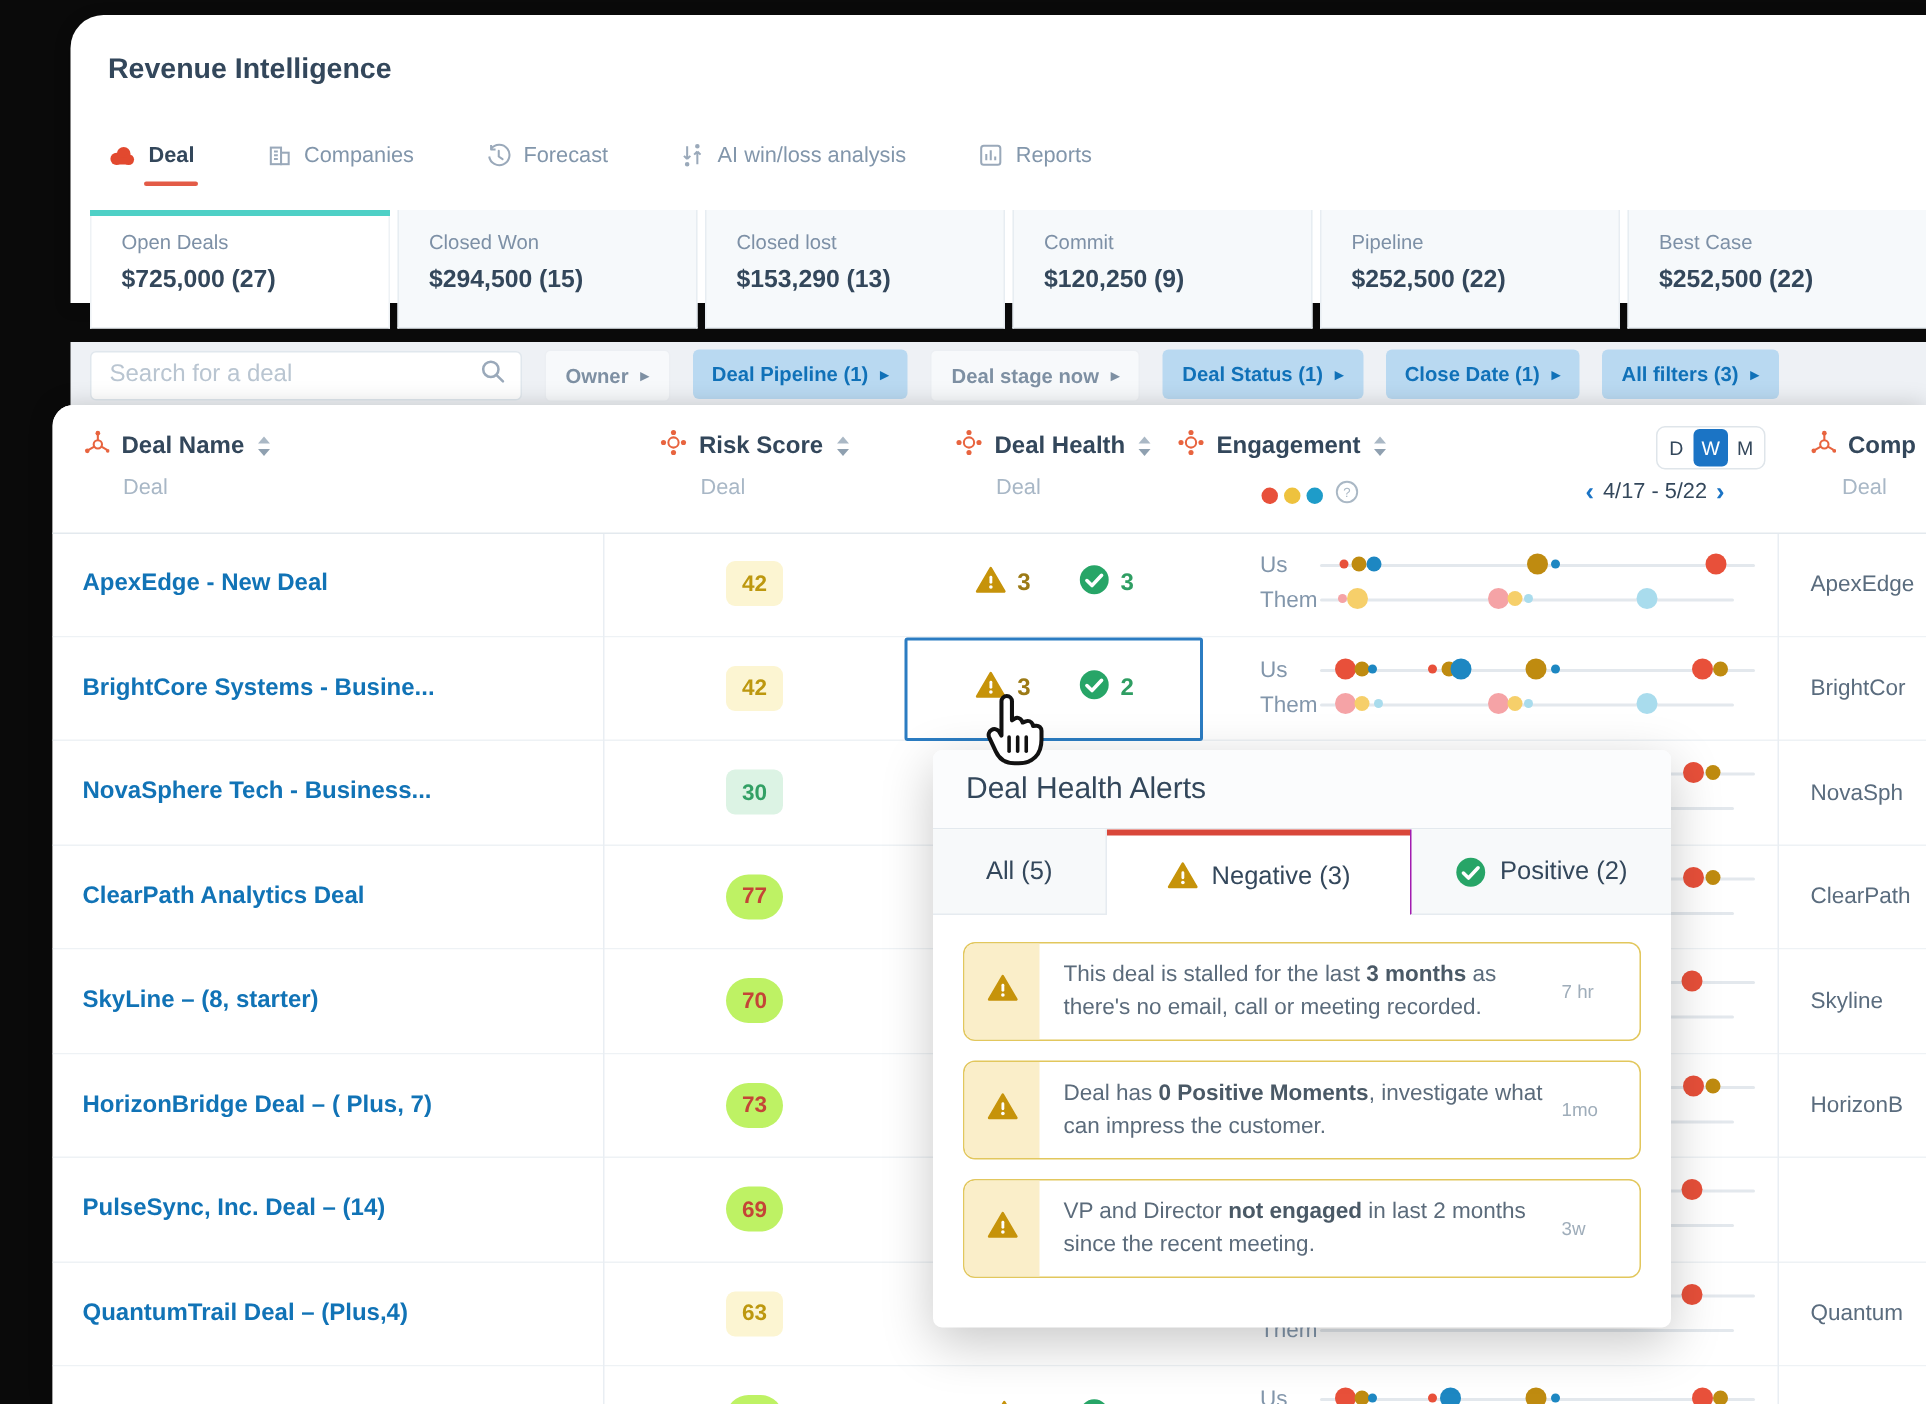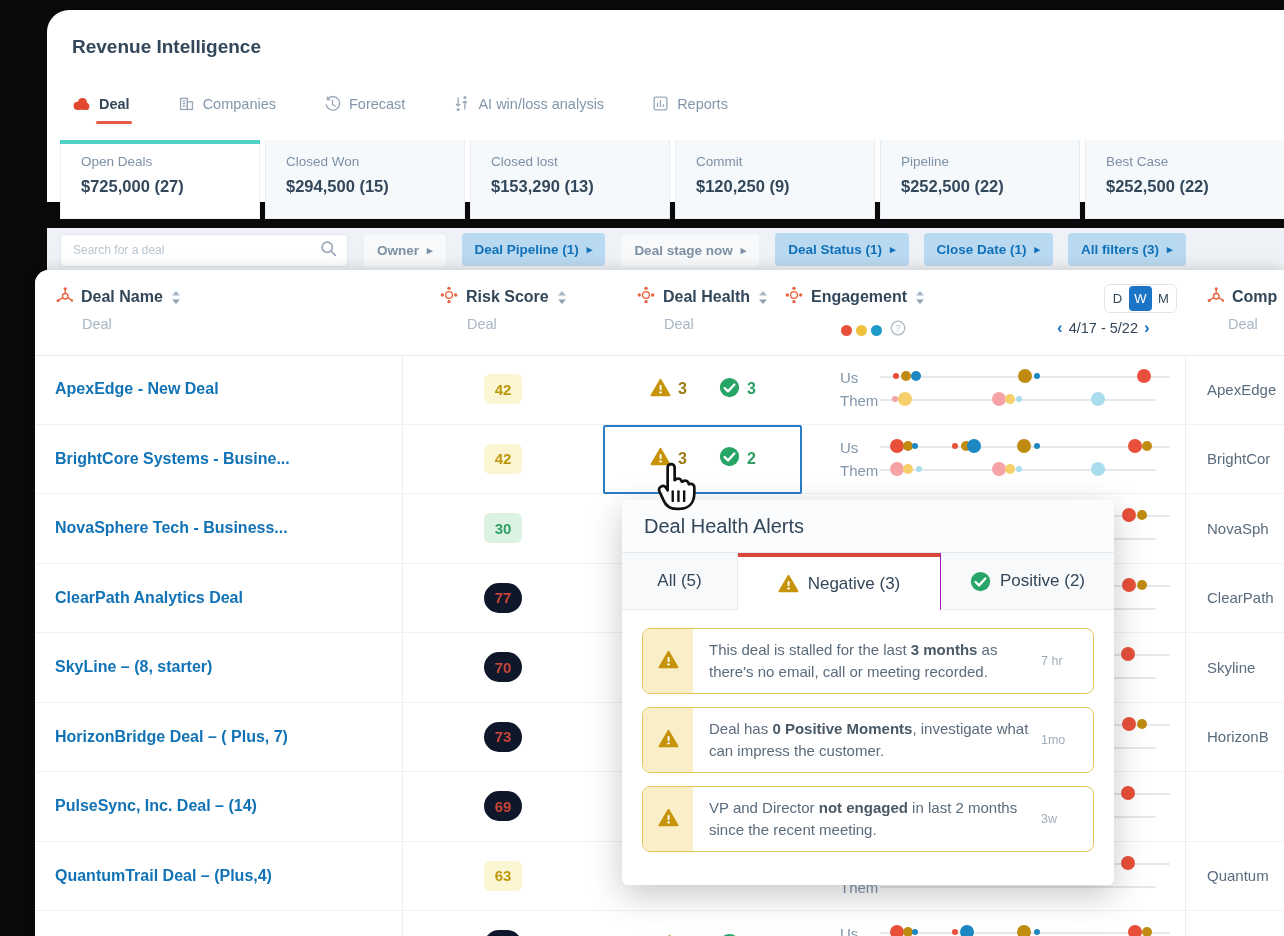--- a/index.html
+++ b/index.html
@@ -20,21 +20,21 @@
   .sum-card .topbar{position:absolute;left:-1px;right:-1px;top:0;height:4px;background:transparent;}
   .sum-card.active{background:#fff;border-color:#eef2f5;}
   .sum-card.active .topbar{background:#4ed0c6;}
   .sum-label{font-size:13.5px;color:#7d90a6;margin-bottom:8px;}
   .sum-value{font-size:16.5px;font-weight:bold;color:#33475b;}
   
   #filter-bar{position:absolute;left:0;right:0;top:218px;height:44px;background:#eef1f5;
     display:flex;align-items:center;gap:15px;padding-left:13px;}
   #search-box{width:288px;height:33px;background:#fff;border:1px solid #e0e7ed;border-radius:4px;
     display:flex;align-items:center;box-sizing:border-box;padding:0 10px;}
-  #search-box input{border:none;outline:none;flex:1;font-size:12px;color:#33475b;font-family:"Liberation Sans",sans-serif;background:transparent;}
+  #search-box input{border:none;outline:none;flex:1;font-size:16px;color:#33475b;font-family:"Liberation Sans",sans-serif;background:transparent;}
   #search-box input::placeholder{color:#b9c5d1;}
   .chip{height:33px;display:inline-flex;align-items:center;gap:8px;padding:0 13px;border-radius:4px;
     font-size:13.5px;font-weight:bold;cursor:pointer;white-space:nowrap;}
   .chip.plain{background:#f7f9fb;color:#7e90a3;border:1px solid #eceff3;}
   .chip.blue{background:#b9d9f1;color:#1071b8;}
   .chip .caret{font-size:11px;}
   
   #table-card{position:absolute;left:35px;top:270px;right:0;bottom:0;background:#fff;
     border-top-left-radius:14px;box-shadow:0 0 16px rgba(0,0,0,.18);overflow:hidden;}
   .vsep{position:absolute;top:0;bottom:0;width:1px;background:#e9eef3;z-index:1;}
@@ -53,21 +53,21 @@
   .chev{color:#1b74c5;font-weight:bold;font-size:17px;cursor:pointer;line-height:1;}
   
   .trow-item{position:absolute;left:0;right:0;height:69.5px;border-bottom:1px solid #eef2f5;box-sizing:border-box;background:#fff;}
   .deal-name{position:absolute;left:20px;top:0;height:100%;display:flex;align-items:center;
     font-size:16px;font-weight:bold;color:#1173b6;cursor:pointer;white-space:nowrap;}
   .risk-cell{position:absolute;left:402px;width:132px;top:0;height:100%;display:flex;align-items:center;justify-content:center;}
   .risk-badge{min-width:38px;height:30px;border-radius:6px;display:flex;align-items:center;justify-content:center;
     font-size:15px;font-weight:bold;cursor:pointer;}
   .risk-yellow{background:#fcf5d2;color:#bd980f;}
   .risk-green{background:#dcf3e4;color:#33a065;}
-  .risk-red{background:#0f172a;color:#c44537;border-radius:15px;}
+  .risk-red{background:#bef264;color:#c44537;border-radius:15px;}
   .health-cell{position:absolute;left:568px;width:200px;top:0;height:100%;display:flex;align-items:center;justify-content:center;gap:7px;cursor:pointer;}
   .health-num{font-size:16px;font-weight:bold;}
   .health-num.neg{color:#9c7a16;}
   .health-num.pos{color:#2f9e63;margin-right:0;}
   .health-gap{width:18px;}
   .eng-cell{position:absolute;left:770px;width:379px;top:0;height:100%;}
   .eng-label{position:absolute;left:35px;font-size:15px;color:#8296ab;transform:translateY(-50%);}
   .track{position:absolute;left:75px;height:2px;background:#e3e8ed;border-radius:1px;transform:translateY(-50%);}
   .dot{position:absolute;top:0;border-radius:50%;transform:translate(-50%,-50%);}
   .dot.s{width:6px;height:6px;}

